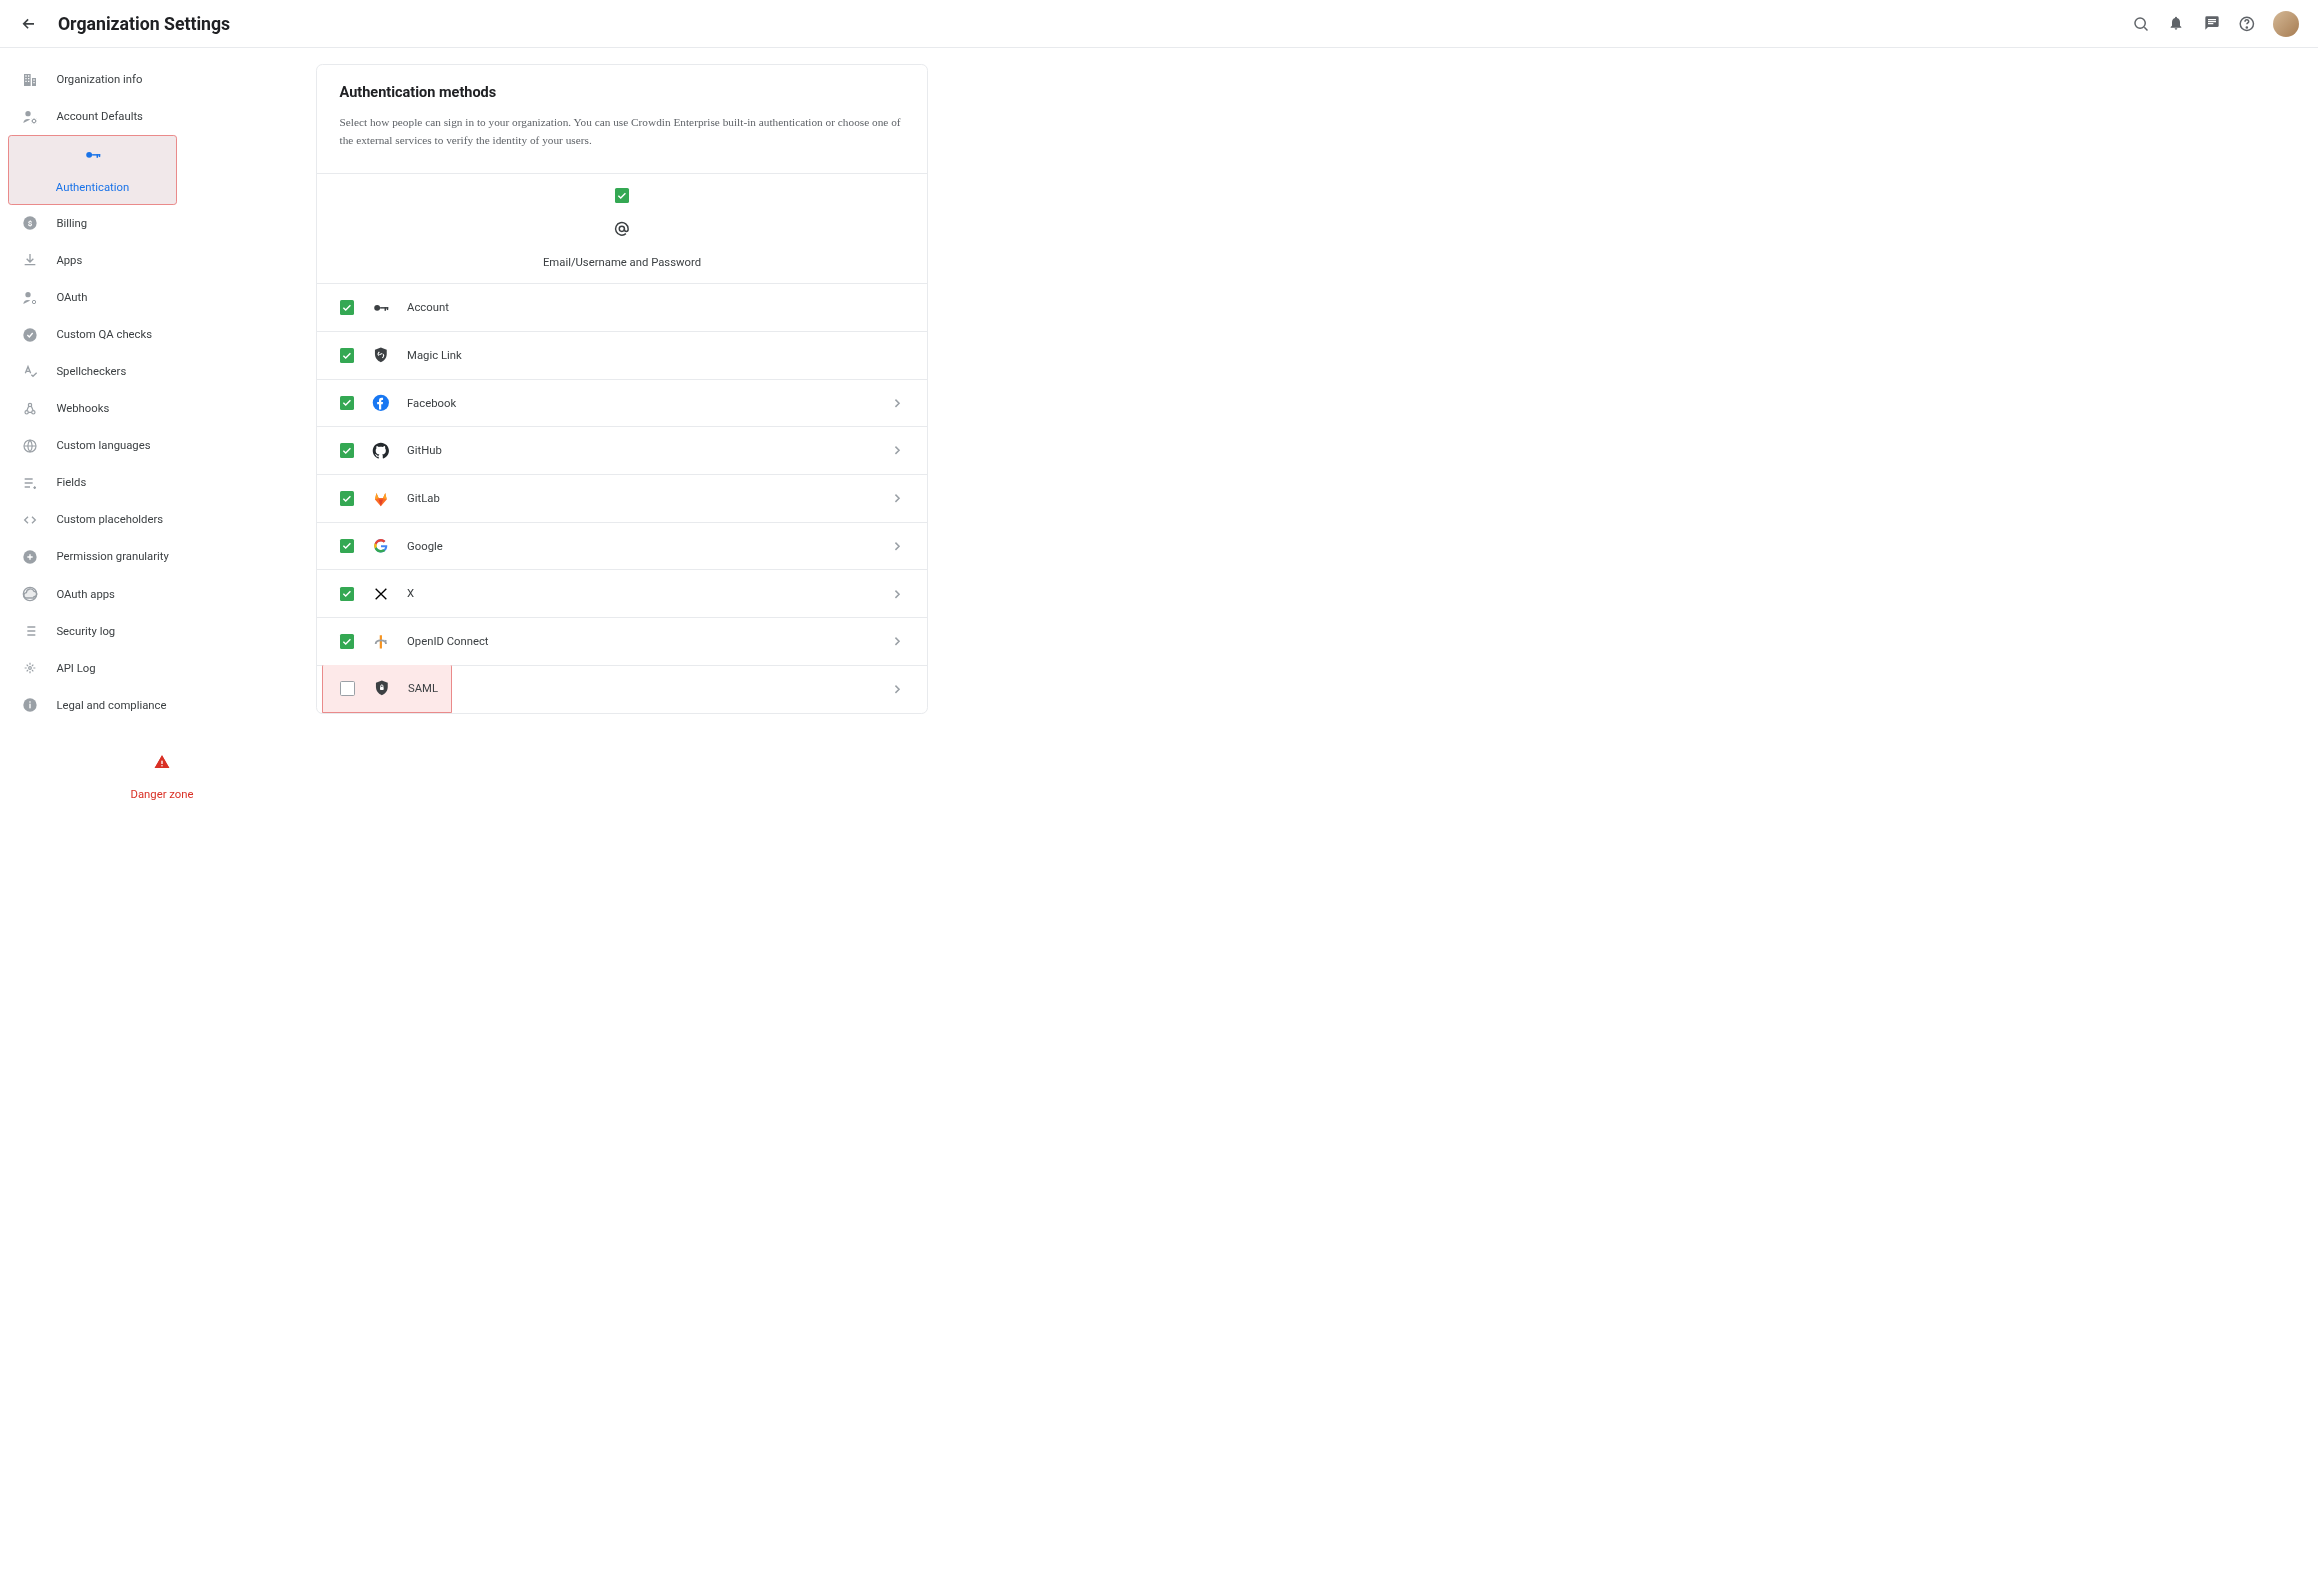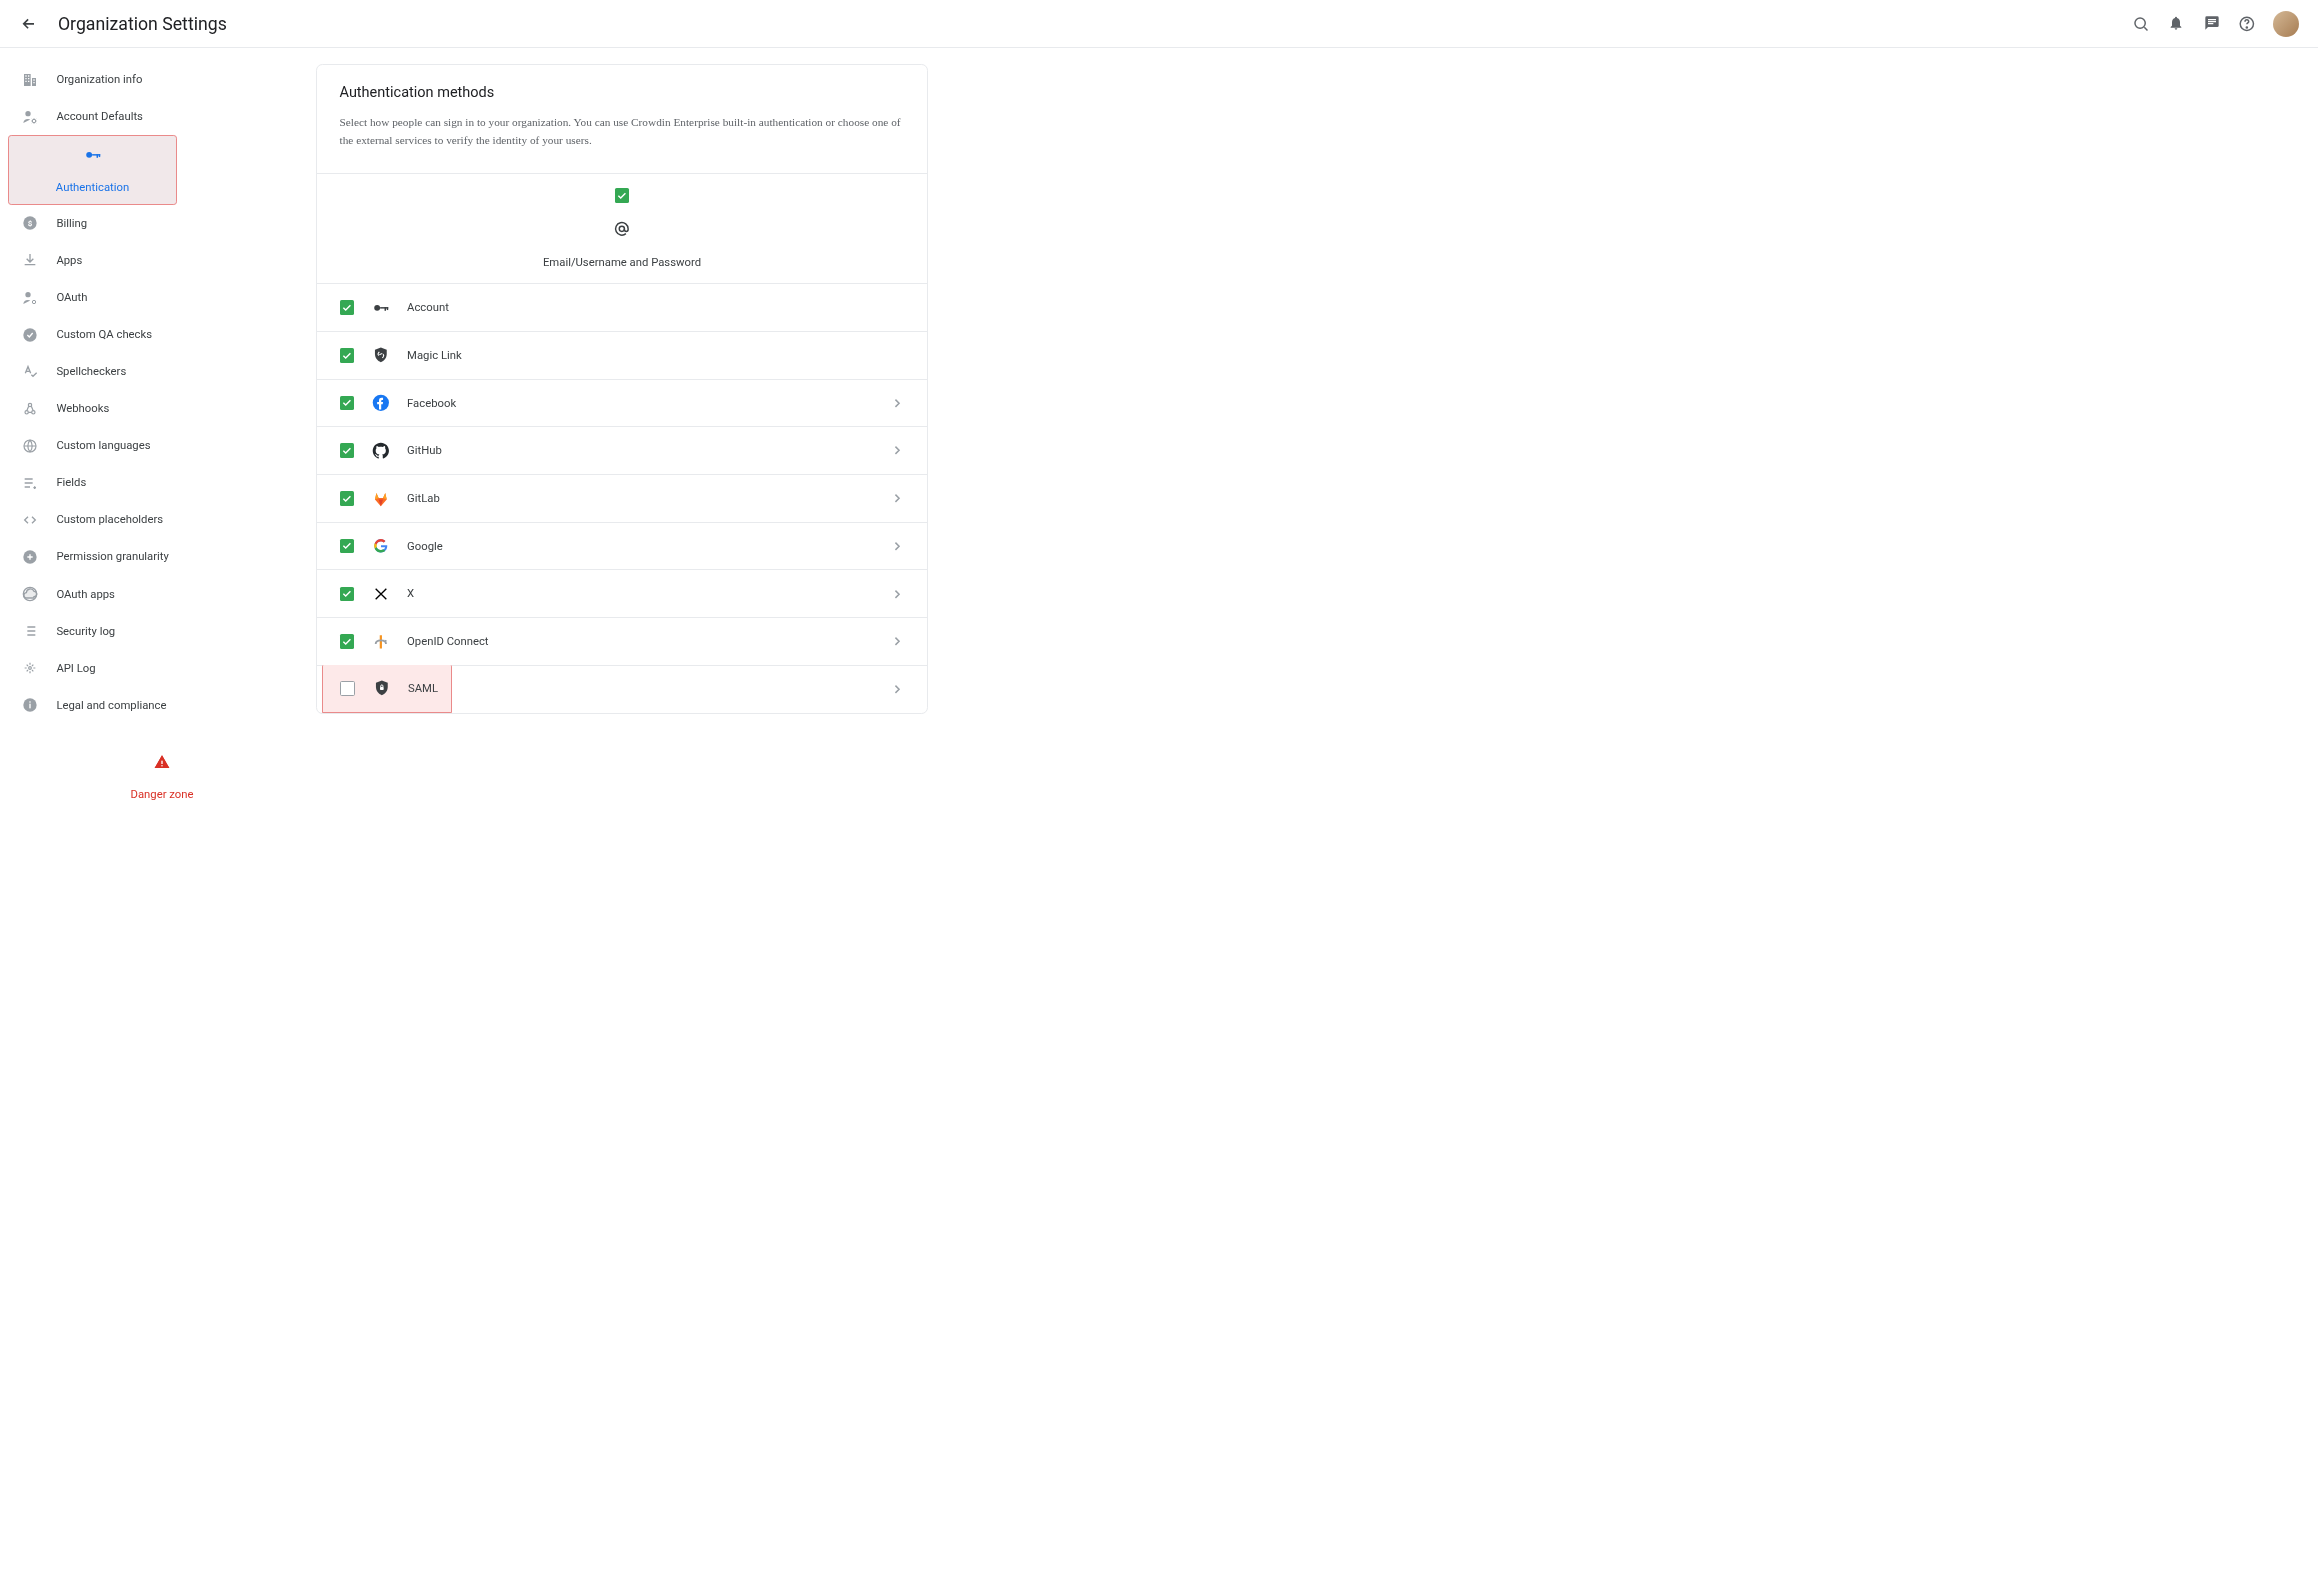--- a/index.html
+++ b/index.html
@@ -26,21 +26,21 @@
   cursor: pointer;
   display: flex;
   align-items: center;
   justify-content: center;
   width: 19.3px;
   height: 19.3px;
   color: #3c4043;
 }
 .page-title {
   font-size: 17.7px;
-  font-weight: 400;
+  font-weight: 700;
   color: #202124;
 }
 .header-right {
   display: flex;
   align-items: center;
   gap: 16px;
 }
 .header-icon {
   cursor: pointer;
   color: #5f6368;
@@ -104,21 +104,21 @@
   border: 0.8px solid #e8eaed;
   border-radius: 6.4px;
   max-width: 612px;
   overflow: hidden;
 }
 .card-header {
   padding: 19.3px 22.5px 16px 22.5px;
 }
 .card-title {
   font-size: 14.5px;
-  font-weight: 400;
+  font-weight: 700;
   color: #202124;
   margin-bottom: 11.3px;
 }
 .card-desc {
   font-size: 11.3px;
   color: #5f6368;
   line-height: 1.6;
   font-family: Liberation Serif, serif;
 }
 .method-list { }

